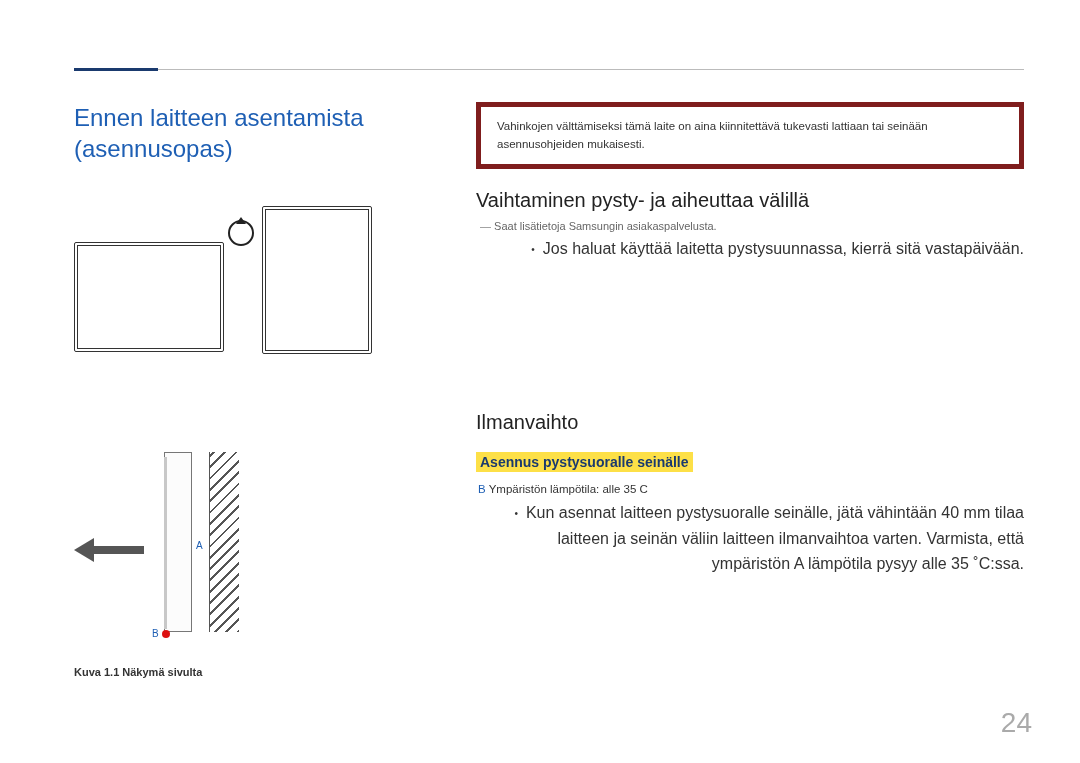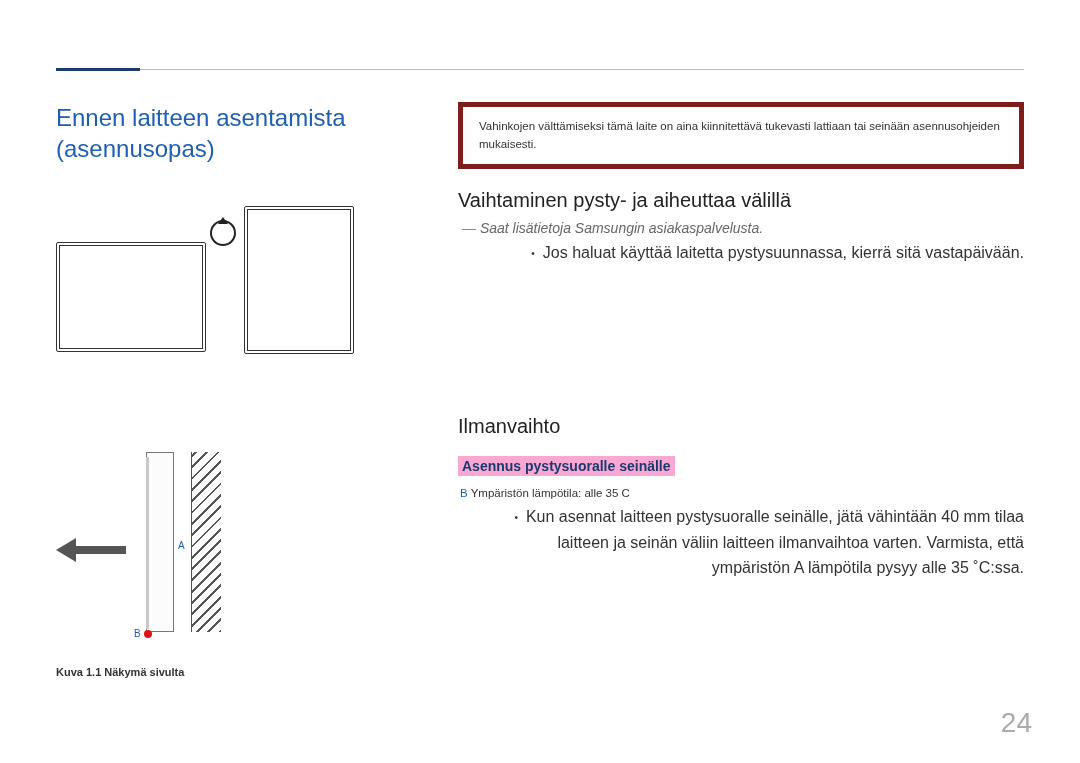--- a/index.html
+++ b/index.html
@@ -8,20 +8,21 @@
     width: 1080px;
     height: 763px;
     background: #fff;
     color: #333;
     position: relative;
   }
   .page {
     padding: 56px 56px 8px 56px;
     position: relative;
     height: 100%;
+    margin-left: 18px;
   }
   .header-rule-thick {
     position: absolute;
     left: 56px;
     top: 68px;
     width: 84px;
     height: 3px;
     background: #1a3a6e;
   }
   .header-rule-thin {
@@ -149,46 +150,45 @@
     top: -1px;
   }
   .sub-h2 {
     font-size: 20px;
     font-weight: 500;
     margin-top: 20px;
     margin-bottom: 8px;
     color: #222;
   }
   .dash-note {
-    font-size: 14px;
+    font-size: 11px;
     color: #666;
     margin-left: 4px;
     margin-bottom: 4px;
-    font-style: italic;
   }
   .dash-note::before{
     content:"― ";
     color:#888;
   }
   .bullet-list {
     list-style:none;
     padding-left: 18px;
     font-size: 16px;
     line-height: 1.6;
     text-align: right;
   }
   .bullet-list li::before{
     content:"•";
     margin-right:8px;
     font-size:10px;
     position:relative; top:-1px;
   }
   .highlight-h3 {
     display:inline-block;
-    background:#f9a8d4;
+    background:#fde047;
     color:#1a3a6e;
     font-size:14px;
     font-weight:600;
     padding:2px 4px;
     margin-top:10px;
     margin-bottom:8px;
   }
   .spec-line {
     font-size:11.5px;
     margin-left:2px;

